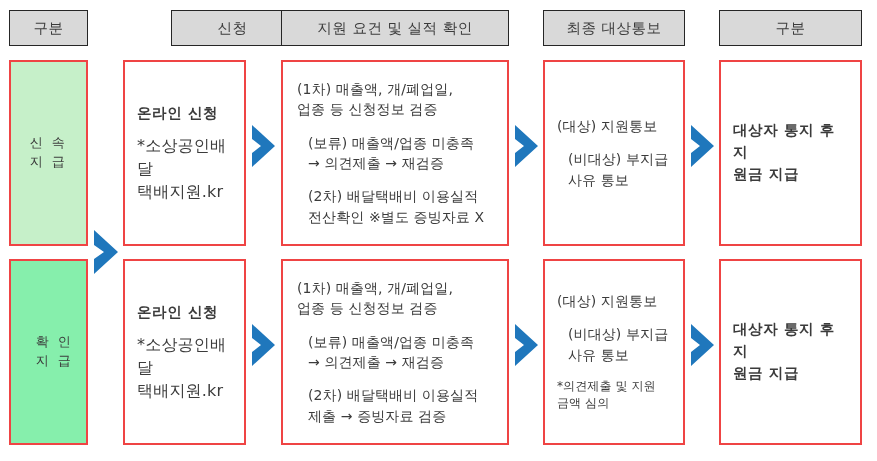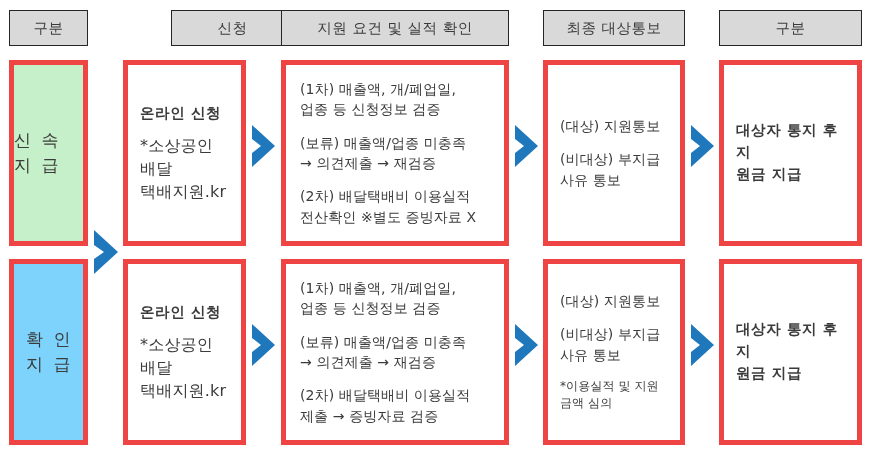--- a/index.html
+++ b/index.html
@@ -31,31 +31,31 @@
     font-size: 14.5px;
     color: #3b3b3b;
     letter-spacing: 0.5px;
     white-space: nowrap;
   }
 
   
   .box {
     position: absolute;
     background: #ffffff;
-    border: 5px solid #ef4444;
+    border: 2px solid #ef4444;
     display: flex;
     flex-direction: column;
     justify-content: center;
   }
   .box.fill-green { background: #c6f0c9; }
-  .box.fill-blue  { background: #7dd3fc; padding-left: 12px; }
+  .box.fill-blue  { background: #86efac; padding-left: 12px; }
 
   .cat-label {
-    text-align: left;
-    font-size: 17px;
+    text-align: center;
+    font-size: 13px;
     line-height: 1.45;
     color: #3b3b3b;
     letter-spacing: 2.5px;
     white-space: pre-line;
   }
 
   .box-inner {
     padding: 0 12px;
   }
   .box-inner.pad-wide { padding: 0 14px; }
@@ -78,21 +78,21 @@
     margin-top: 9px;
   }
 
   .para {
     font-size: 14px;
     line-height: 1.45;
     color: #3b3b3b;
     letter-spacing: 0.1px;
     white-space: pre-line;
   }
-  .para + .para { margin-top: 13px; }
+  .para + .para { margin-top: 13px; margin-left: 11px; }
 
   .note {
     font-size: 12px;
     line-height: 1.45;
     color: #3b3b3b;
     letter-spacing: 0.1px;
     white-space: pre-line;
     margin-top: 13px;
   }
 
@@ -188,21 +188,21 @@
       <div class="para">(2차) 배달택배비 이용실적
 제출 → 증빙자료 검증</div>
     </div>
   </div>
 
   <div class="box" style="left:543px; top:259px; width:142px; height:186px;">
     <div class="box-inner">
       <div class="para">(대상) 지원통보</div>
       <div class="para">(비대상) 부지급
 사유 통보</div>
-      <div class="note">*이용실적 및 지원
+      <div class="note">*의견제출 및 지원
 금액 심의</div>
     </div>
   </div>
 
   <div class="box" style="left:719px; top:259px; width:143px; height:186px;">
     <div class="box-inner">
       <div class="main-text">대상자 통지 후 지
 원금 지급</div>
     </div>
   </div>

